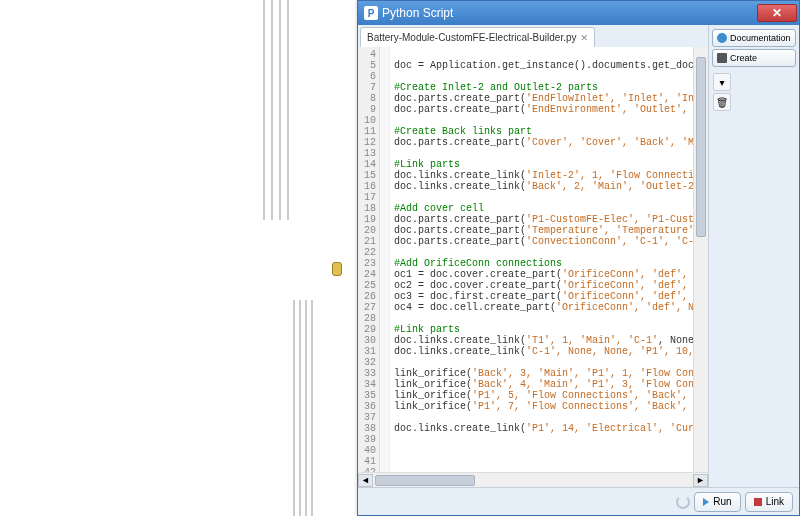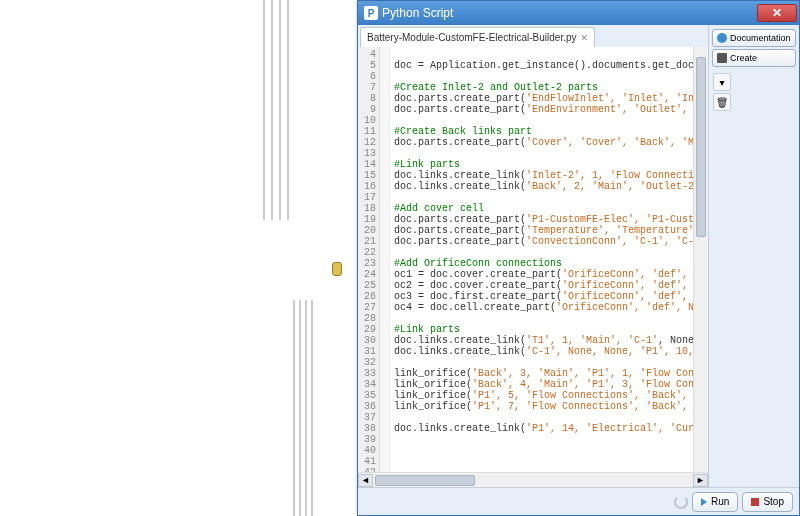--- a/index.html
+++ b/index.html
@@ -481,16 +481,16 @@
   </div>
 
   <div class="footer">
     <div class="spinner"></div>
     <div class="fbutton">
       <span class="run-i"></span>
       <span>Run</span>
     </div>
     <div class="fbutton">
       <span class="stop-i"></span>
-      <span>Stop</span>
+      <span>Link</span>
     </div>
   </div>
 </div>
 
 </body></html>

